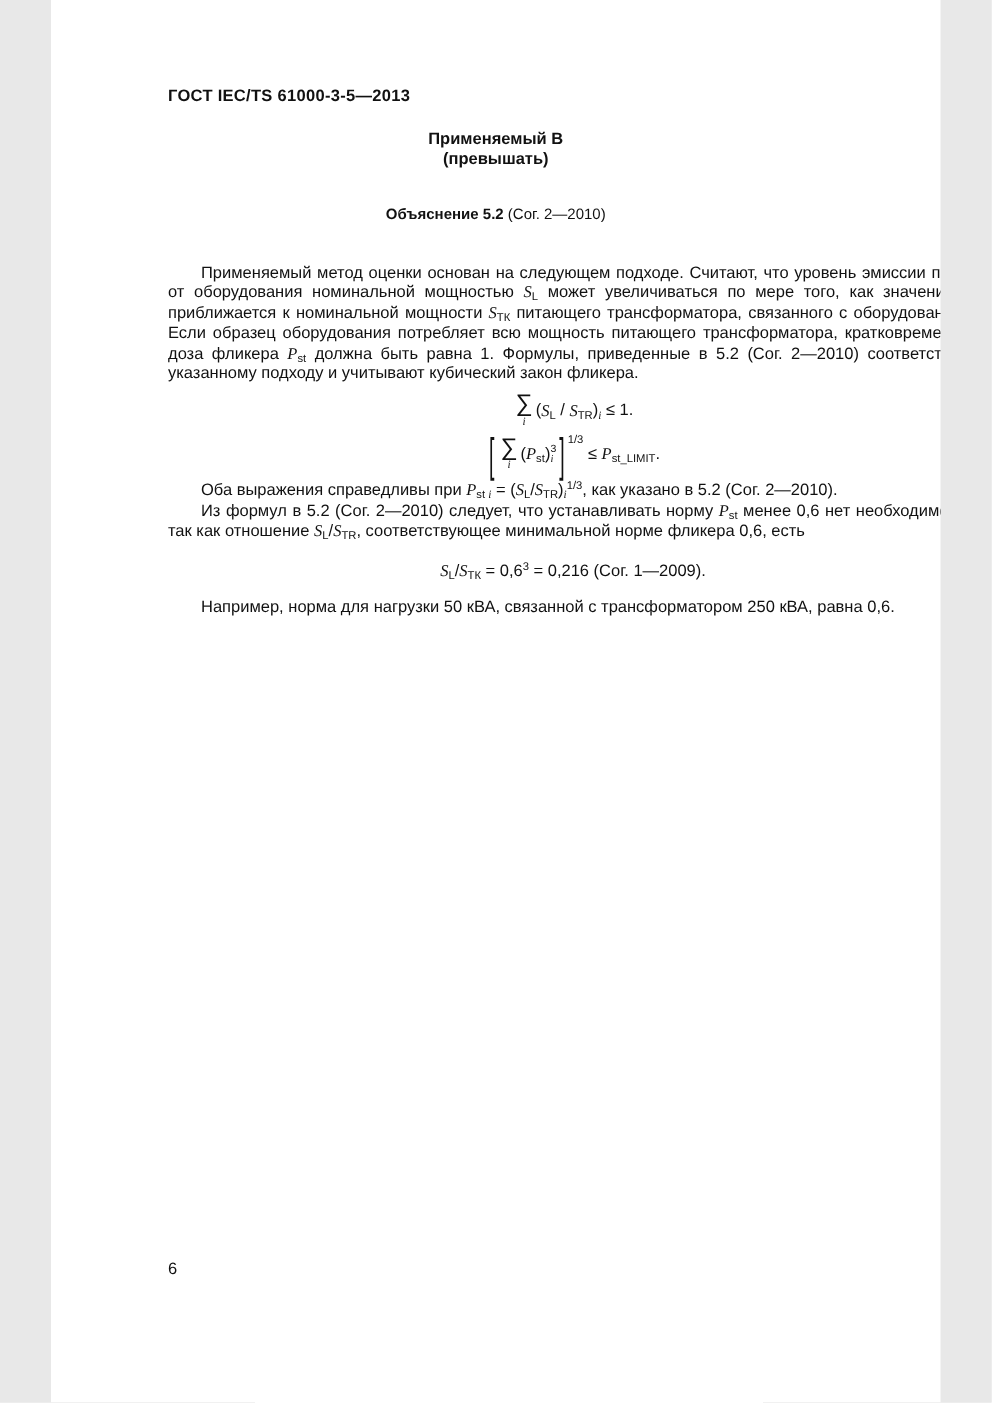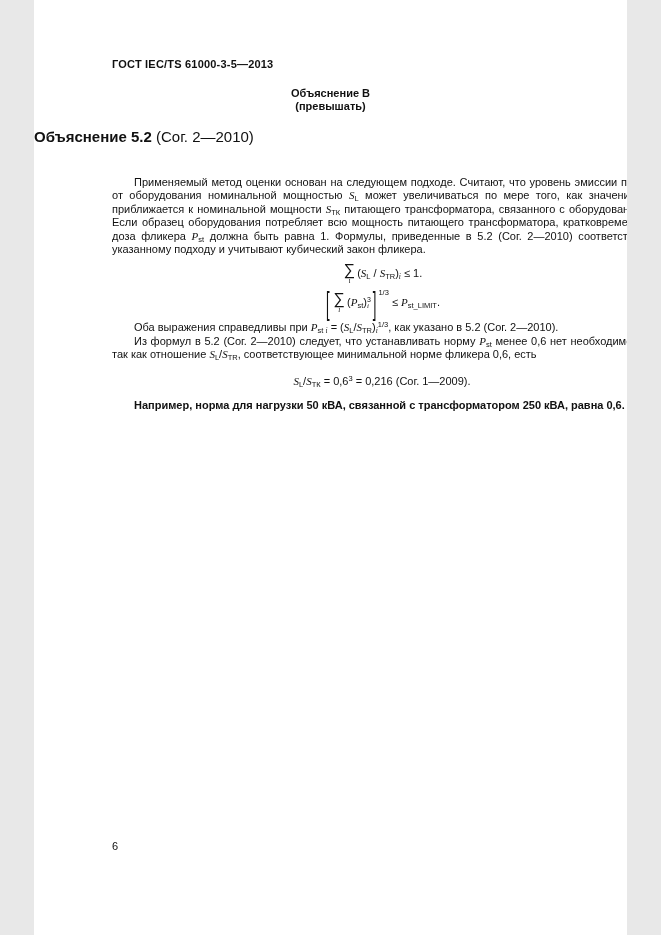--- a/index.html
+++ b/index.html
@@ -15,34 +15,34 @@
   }
   .doc-header{
     position:absolute;left:78px;top:58px;
     font-size:11px;font-weight:bold;letter-spacing:.2px;
   }
   .annex-block{
     position:absolute;left:0;right:0;top:87px;
     text-align:center;font-size:11px;font-weight:bold;line-height:13px;
   }
   .section-heading{
-    position:absolute;left:0;right:0;top:128px;
-    text-align:left;font-size:15px;
+    position:absolute;left:0;right:0;top:138px;
+    text-align:center;font-size:10px;
   }
   .section-heading .bold{font-weight:bold;}
   .body-block{
     position:absolute;left:78px;top:176px;width:540px;
     font-size:11px;line-height:13.4px;text-align:justify;
   }
   .para{margin:0;text-indent:22px;}
   .formula{
     margin:7px 0;text-indent:0;text-align:center;line-height:16px;
   }
   .formula-last{margin:11px 0 10px 0;}
-  .para-gap{margin-top:3px;font-weight:bold;}
+  .para-gap{margin-top:3px;}
   .var{font-family:"Liberation Serif", serif;font-style:italic;}
   sub{font-size:7.5px;line-height:0;vertical-align:-2px;letter-spacing:0;}
   sub.it{font-family:"Liberation Serif", serif;font-style:italic;}
   sup{font-size:7.5px;line-height:0;vertical-align:4px;}
   .bigop{
     display:inline-flex;flex-direction:column;align-items:center;
     vertical-align:middle;line-height:1;margin:0 2px;
   }
   .bigop .op{font-size:16px;line-height:14px;}
   .bigop .under{font-size:7.5px;line-height:8px;font-family:"Liberation Serif", serif;font-style:italic;}
@@ -68,21 +68,21 @@
   .cb3b{left:630px;top:362px;height:58px;}
 </style>
 </head>
 <body>
 
 <div class="page">
 
   <div class="doc-header">ГОСТ IEC/TS 61000-3-5—2013</div>
 
   <div class="annex-block">
-    <div>Объяснение В</div>
+    <div>Применяемый В</div>
     <div>(превышать)</div>
   </div>
 
   <div class="section-heading">
     <span class="bold">Объяснение 5.2</span><span> (Сог. 2—2010)</span>
   </div>
 
   <div class="body-block">
     <p class="para"><span>Применяемый метод оценки основан на следующем подходе. Считают, что уровень эмиссии помех от оборудования номинальной мощностью </span><span><span class="var">S</span><sub>L</sub></span><span> может увеличиваться по мере того, как значение </span><span><span class="var">S</span><sub>L</sub></span><span> приближается к номинальной мощности </span><span><span class="var">S</span><sub>ТК</sub></span><span> питающего трансформатора, связанного с оборудованием. Если образец оборудования потребляет всю мощность питающего трансформатора, кратковременная доза фликера </span><span><span class="var">P</span><sub>st</sub></span><span> должна быть равна 1. Формулы, приведенные в 5.2 (Сог. 2—2010) соответствуют указанному подходу и учитывают кубический закон фликера.</span></p>
     <p class="para formula"><span class="bigop">

